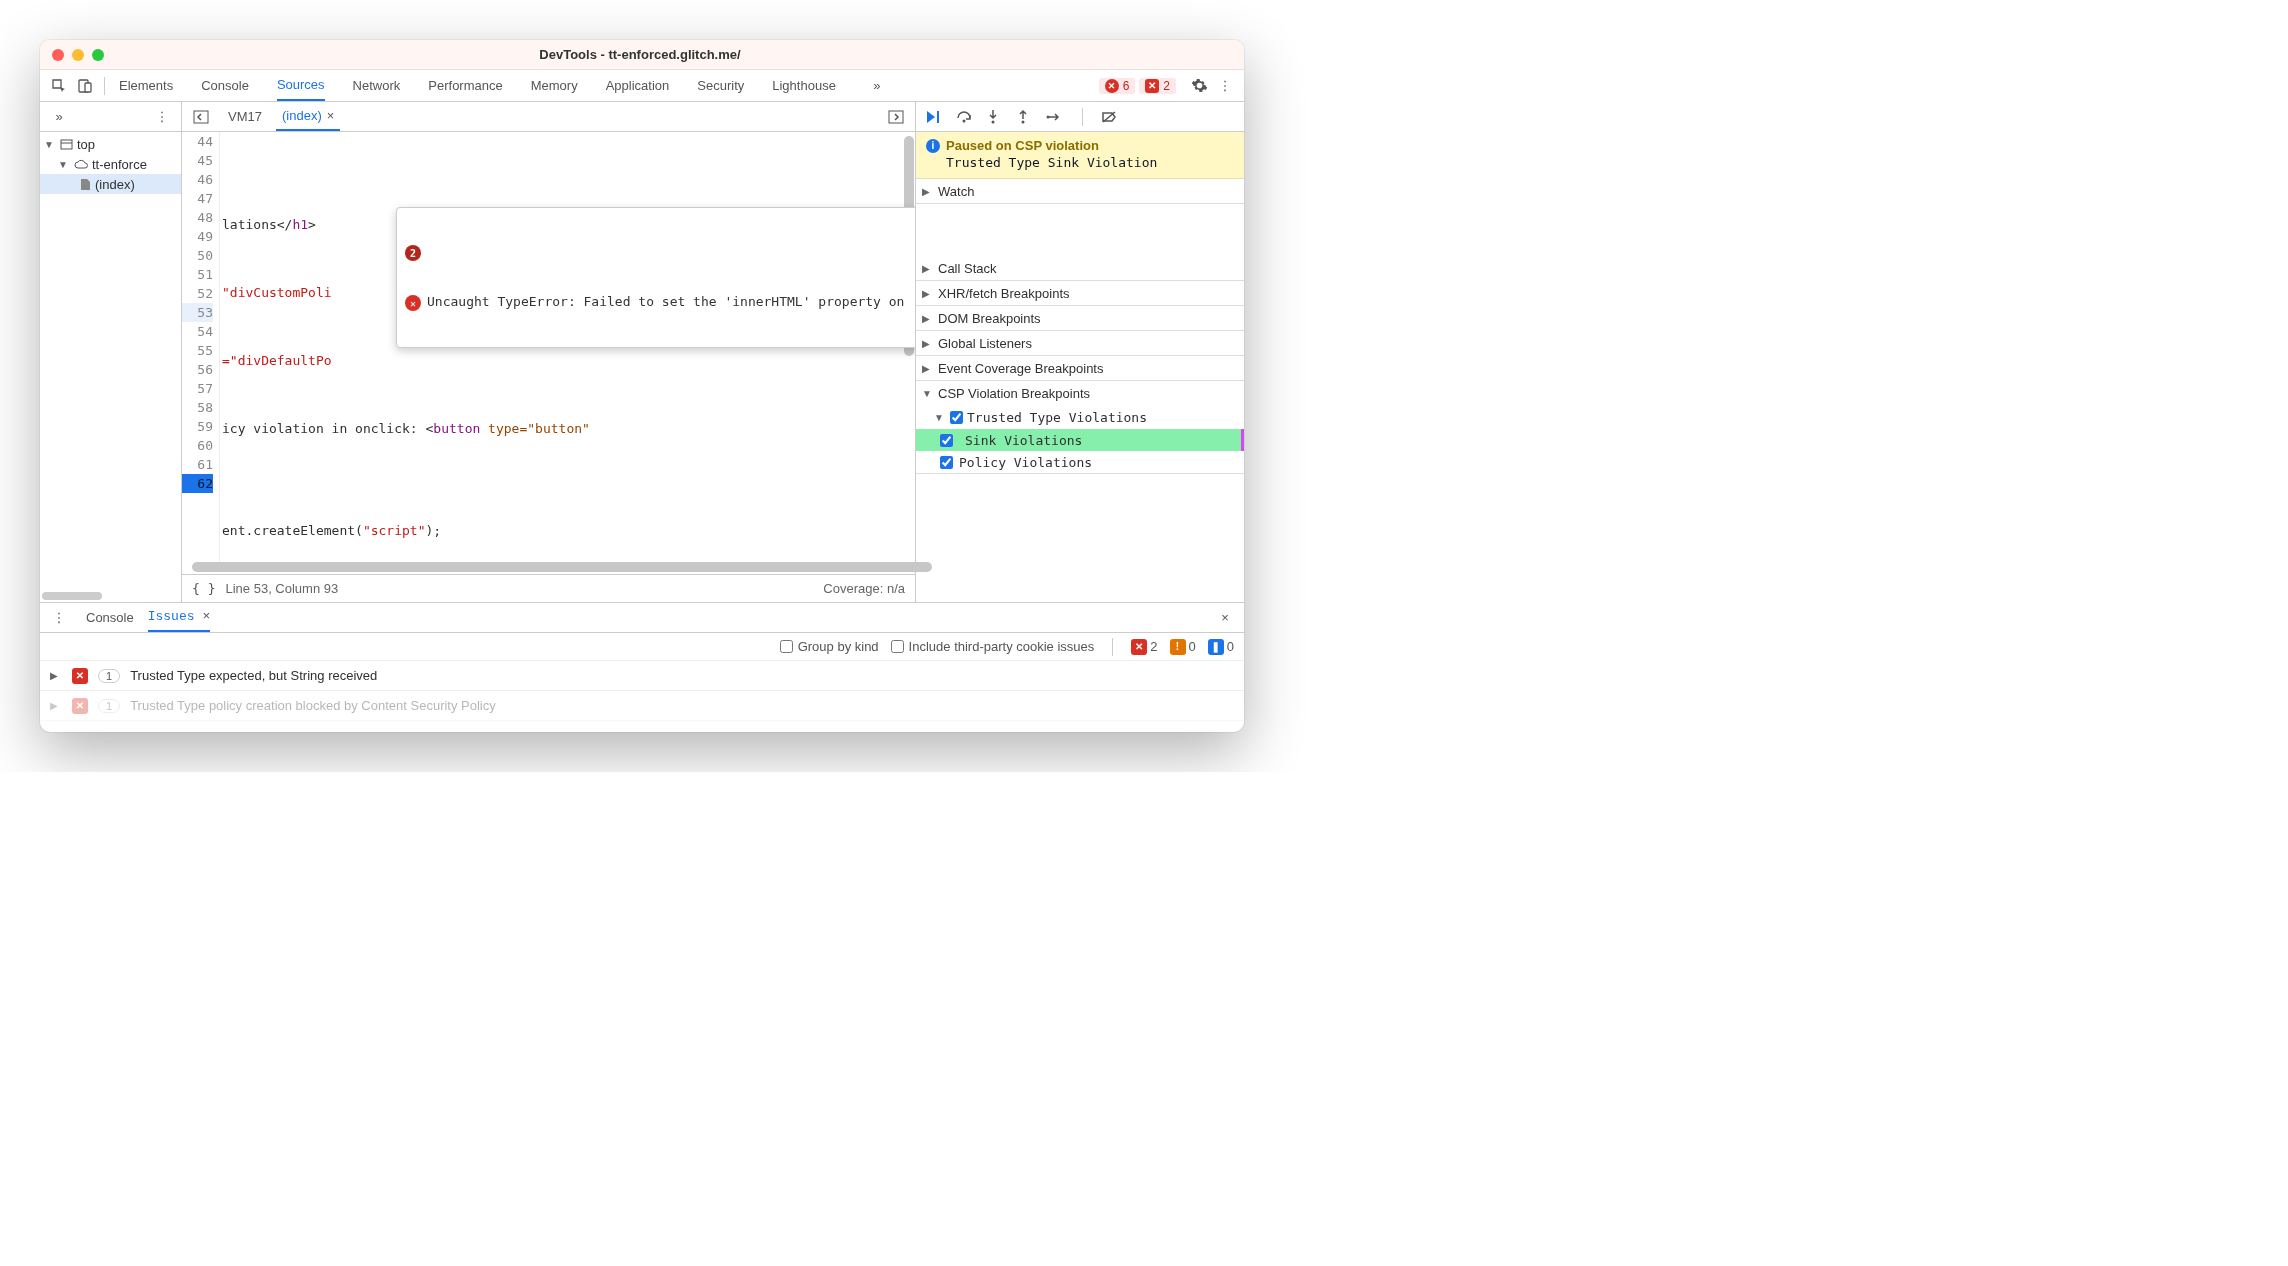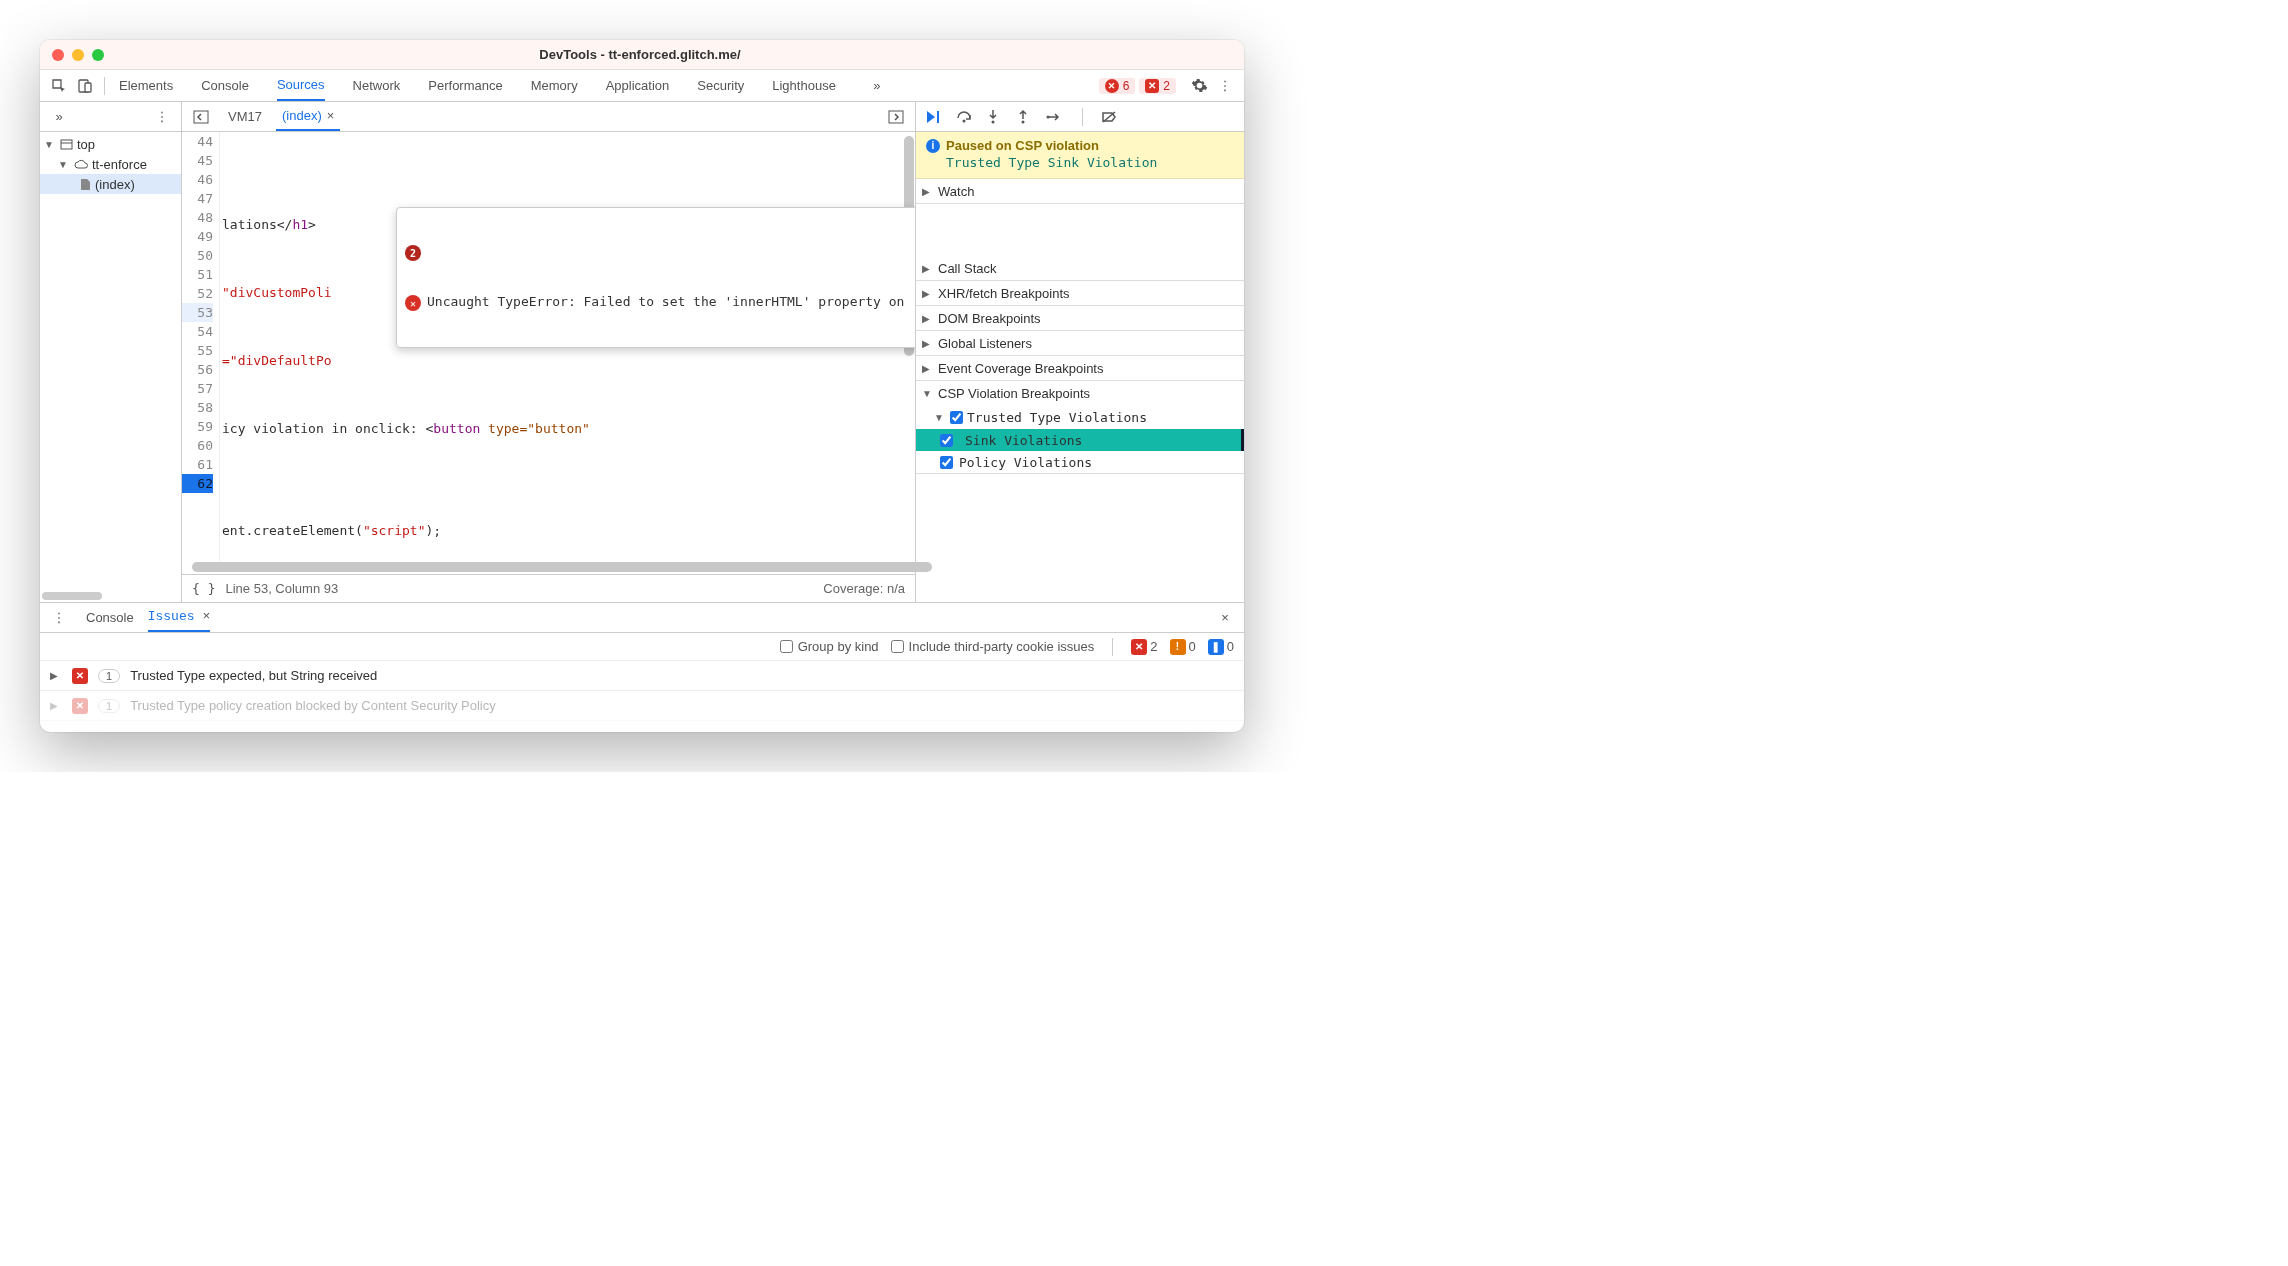--- a/index.html
+++ b/index.html
@@ -89,25 +89,25 @@
 .editor-status { height: 28px; border-top: 1px solid #ccc; display: flex; align-items: center; padding: 0 10px; color: #666; }
 .editor-status .spacer { flex: 1; }
 .ed-v-scroll { position:absolute; right:0; top:0; bottom:0; width:12px; }
 .ed-v-scroll .th { position:absolute; top:4px; width:10px; right:1px; height:220px; background:#c7c7c7; border-radius:5px; }
 
 .sidebar { width: 328px; display: flex; flex-direction: column; min-height: 0; }
 .debug-bar { height: 30px; border-bottom: 1px solid #ccc; display: flex; align-items: center; gap: 12px; padding: 0 10px; color: #555; }
 .debug-bar .db-icon { width:18px; text-align:center; }
 .paused-box { background: #fff8c5; padding: 6px 10px 8px 10px; border-bottom: 1px solid #e8e0b0; }
 .paused-title { color: #8a6d00; font-weight: 600; display: flex; align-items: center; gap: 6px; }
-.paused-sub { font-family: Menlo, monospace; color: #0f766e; margin-left: 20px; margin-top: 2px; }
+.paused-sub { font-family: Menlo, monospace; color: #0f172a; margin-left: 20px; margin-top: 2px; }
 .panel-section { border-bottom: 1px solid #ddd; }
 .panel-head { height: 24px; display: flex; align-items: center; padding: 0 6px; gap: 4px; cursor: pointer; }
 .sub-item { display: flex; align-items: center; height: 22px; padding-left: 24px; gap: 6px; }
-.sub-item.hl { background: #14b8a6; border-right: 3px solid #0f172a; gap: 12px; }
+.sub-item.hl { background: #86efac; border-right: 3px solid #d946ef; gap: 12px; }
 .cb { width: 13px; height: 13px; accent-color: #1a73e8; }
 
 .drawer { height: 130px; border-top: 1px solid #ccc; display: flex; flex-direction: column; }
 .drawer-tabs { height: 30px; display: flex; align-items: center; border-bottom: 1px solid #ccc; padding: 0 6px; gap: 14px; }
 .drawer-tab { color: #555; height: 100%; display: flex; align-items: center; gap: 4px; }
 .drawer-tab.active { color: #1a73e8; border-bottom: 2px solid #1a73e8; font-family: Liberation Mono, monospace; }
 .drawer-tabs .spacer { flex: 1; }
 .drawer-toolbar { height: 28px; display: flex; align-items: center; justify-content: flex-end; gap: 12px; padding: 0 10px; border-bottom: 1px solid #eee; color: #555; }
 .drawer-toolbar .sep { background: #ccc; }
 .issue-row { height: 30px; display: flex; align-items: center; padding: 0 10px; gap: 10px; border-bottom: 1px solid #eee; }

